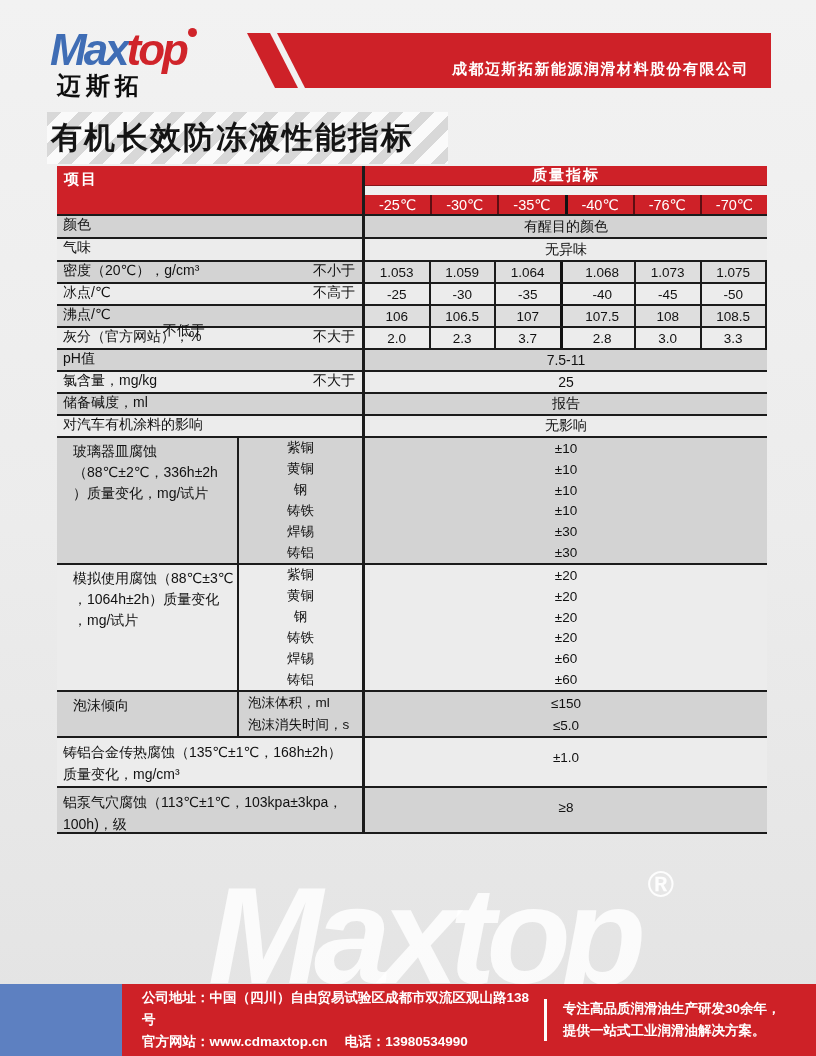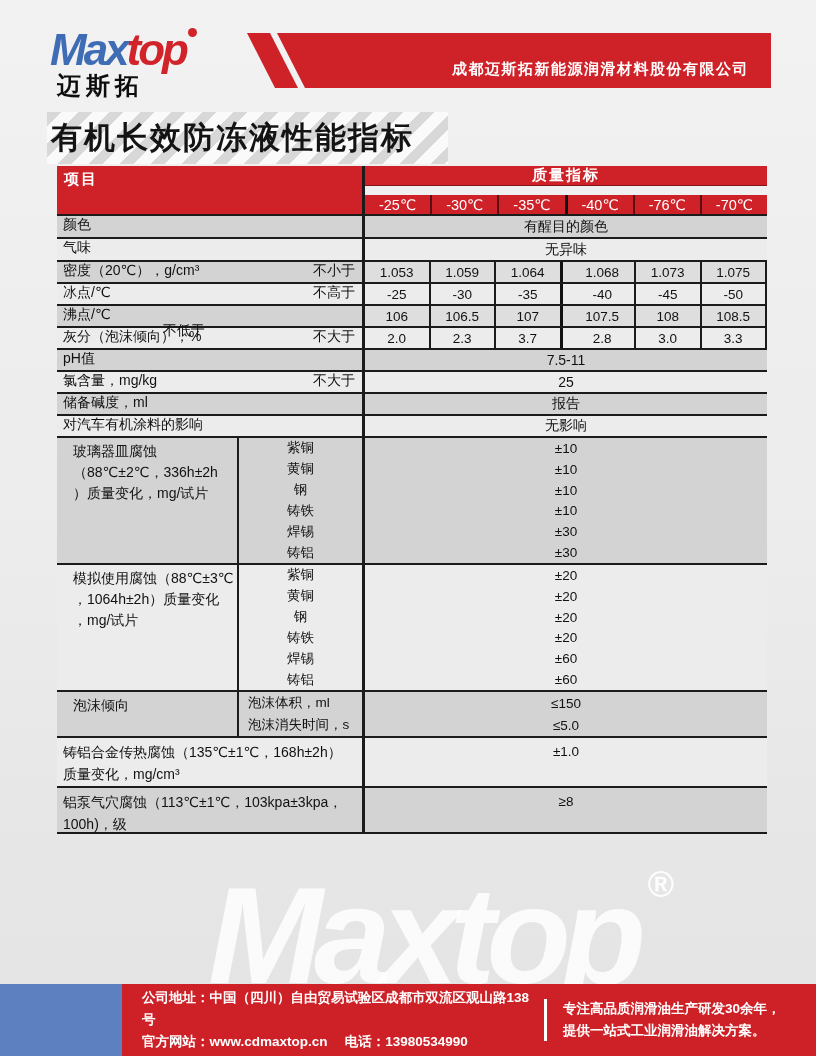--- a/index.html
+++ b/index.html
@@ -56,21 +56,21 @@
   .vc.mid{border-left:3px solid #111;padding-left:8px;}
   .sec{display:flex;border-top:2px solid #1b1b1b;}
   .sec-label{width:180px;padding:3px 2px 0 16px;font-size:14px;line-height:21px;white-space:pre-line;}
   .sec-sub{width:125px;border-left:2px solid #1b1b1b;display:flex;flex-direction:column;}
   .sub-item{flex:1;display:flex;align-items:center;justify-content:center;font-size:13.5px;white-space:nowrap;overflow:hidden;}
   .sec-foam .sub-item{justify-content:flex-start;padding-left:9px;}
   .sec-vals{flex:1;border-left:3px solid #1b1b1b;display:flex;flex-direction:column;}
   .sub-val{flex:1;display:flex;align-items:center;justify-content:center;font-size:13.5px;}
   .big{display:flex;border-top:2px solid #1b1b1b;}
   .big-label{width:305px;padding:3px 2px 0 6px;font-size:14px;line-height:22px;white-space:pre-line;}
-  .big-val{flex:1;border-left:3px solid #1b1b1b;display:flex;justify-content:center;align-items:flex-start;padding-top:6px;font-size:13.5px;text-align:center;}
+  .big-val{flex:1;border-left:3px solid #1b1b1b;display:flex;justify-content:center;align-items:flex-start;padding-top:12px;font-size:13.5px;text-align:center;}
   
   .watermark{position:absolute;left:208px;top:866px;font-size:138px;line-height:1;font-weight:900;font-style:italic;letter-spacing:-9px;color:rgba(255,255,255,.82);white-space:nowrap;}
   .watermark .wm-reg{font-size:36px;letter-spacing:0;vertical-align:86px;margin-left:10px;color:rgba(255,255,255,.9);}
   
   .footer{position:absolute;left:0;bottom:0;width:816px;height:72px;background:#ce2127;}
   .footer-blue{position:absolute;left:0;top:0;width:122px;height:72px;background:#5d80c1;}
   .footer-content{position:absolute;left:142px;top:0;right:10px;height:100%;display:flex;align-items:center;color:#fff;}
   .f-left{width:396px;font-size:13.5px;font-weight:bold;line-height:22px;white-space:pre-line;}
   .f-div{width:3px;height:42px;background:#fff;margin:0 16px 0 6px;}
   .f-right{font-size:13.5px;font-weight:bold;line-height:22px;white-space:pre-line;}
@@ -162,21 +162,21 @@
         <div class="vc">106.5</div>
         <div class="vc">107</div>
         <div class="vc mid">107.5</div>
         <div class="vc">108</div>
         <div class="vc">108.5</div>
       </div>
     </div>
 
     <div class="tr shade-l">
       <div class="lc">
-          <span>灰分（泡沫倾向），%</span>
+          <span>灰分（官方网站），%</span>
           <span class="qual">不大于</span>
         </div>
       <div class="vals">
         <div class="vc">2.0</div>
         <div class="vc">2.3</div>
         <div class="vc">3.7</div>
         <div class="vc mid">2.8</div>
         <div class="vc">3.0</div>
         <div class="vc">3.3</div>
       </div>

